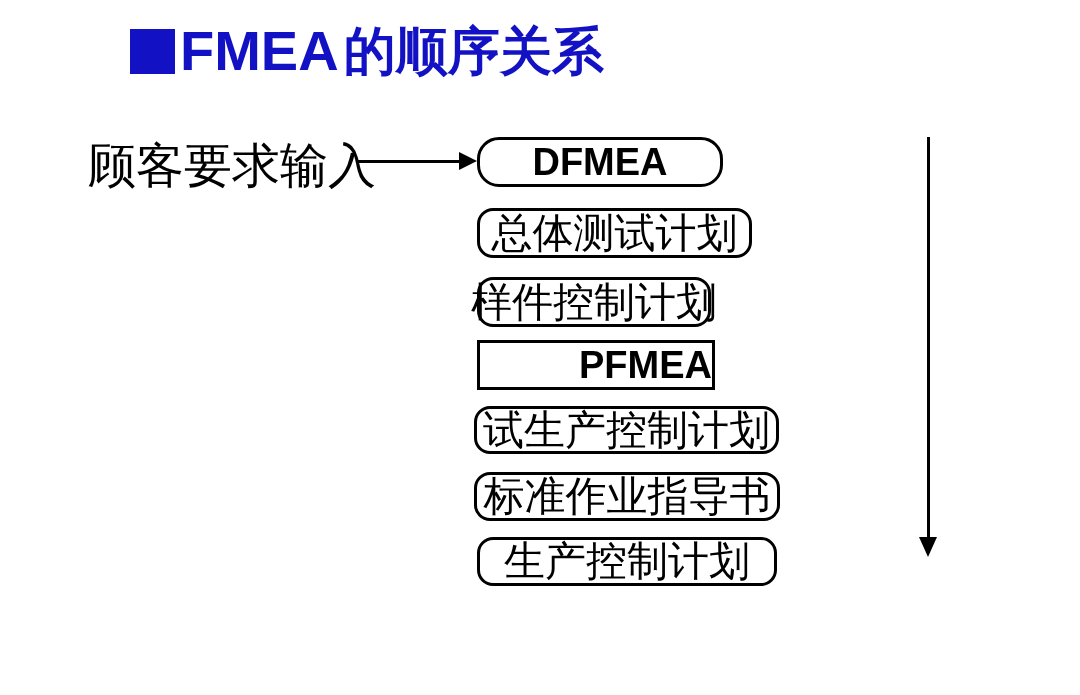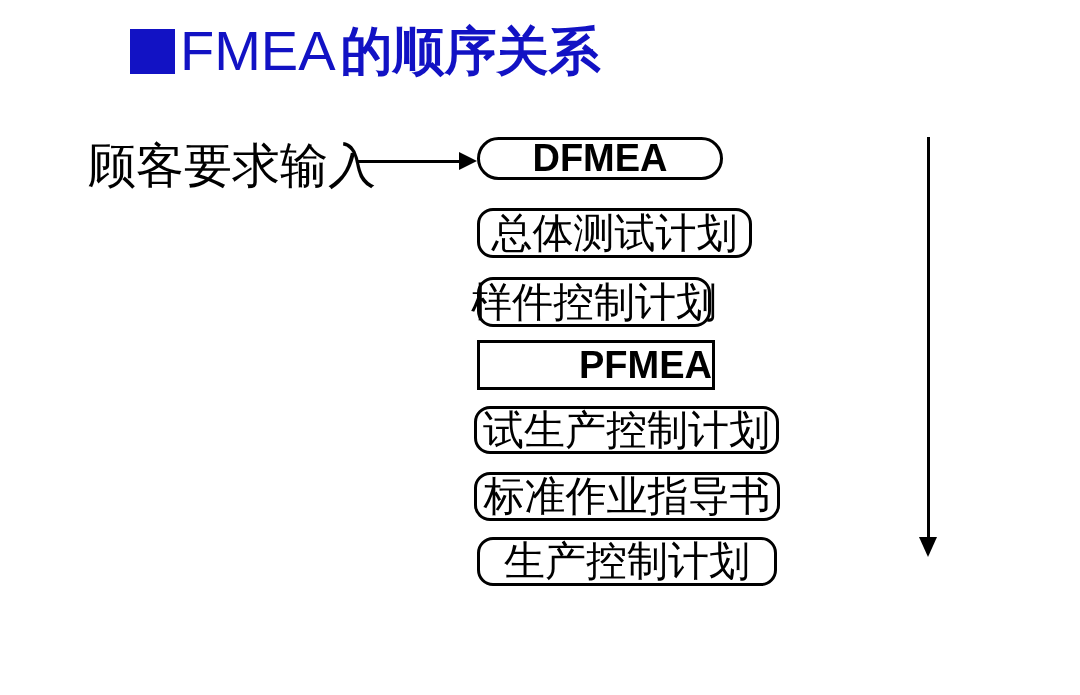--- a/index.html
+++ b/index.html
@@ -29,21 +29,21 @@
   }
   .square-bullet {
     width: 45px;
     height: 45px;
     background: #1212c4;
     flex: 0 0 auto;
   }
   .title-latin {
     color: #1212c4;
     font-size: 56px;
-    font-weight: 400;
+    font-weight: 700;
     line-height: 1;
     letter-spacing: 0px;
     font-family: "Liberation Sans", sans-serif;
   }
   .title-cjk {
     color: #1212c4;
     font-size: 52px;
     font-weight: 800;
     line-height: 1;
     font-family: "Liberation Sans", sans-serif;
@@ -98,21 +98,21 @@
     font-size: 38px;
     color: #000000;
   }
   .flow-box.cjk {
     font-family: "Liberation Serif", "DejaVu Serif", serif;
     font-weight: 400;
     font-size: 41px;
     color: #000000;
     border-radius: 16px;
   }
-  .box-1 { left: 477px; top: 137px; width: 246px; height: 43px; border-radius: 22px; }
+  .box-1 { left: 477px; top: 137px; width: 246px; height: 50px; border-radius: 22px; }
   .box-2 { left: 477px; top: 208px; width: 275px; height: 50px; }
   .box-3 { left: 477px; top: 277px; width: 234px; height: 50px; text-align: center; }
   .box-4 { left: 477px; top: 340px; width: 238px; height: 50px; justify-content: flex-end; }
   .box-5 { left: 474px; top: 406px; width: 305px; height: 48px; }
   .box-6 { left: 474px; top: 472px; width: 306px; height: 49px; }
   .box-7 { left: 477px; top: 537px; width: 300px; height: 49px; }
 
   
   .v-arrow-shaft {
     position: absolute;

